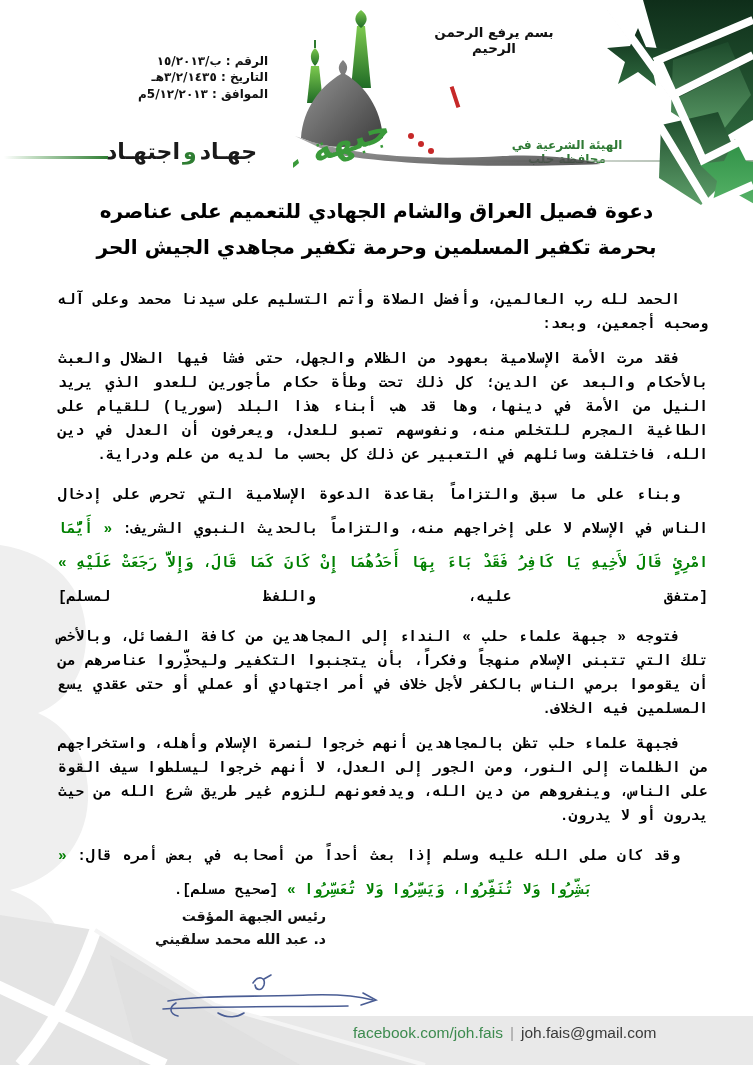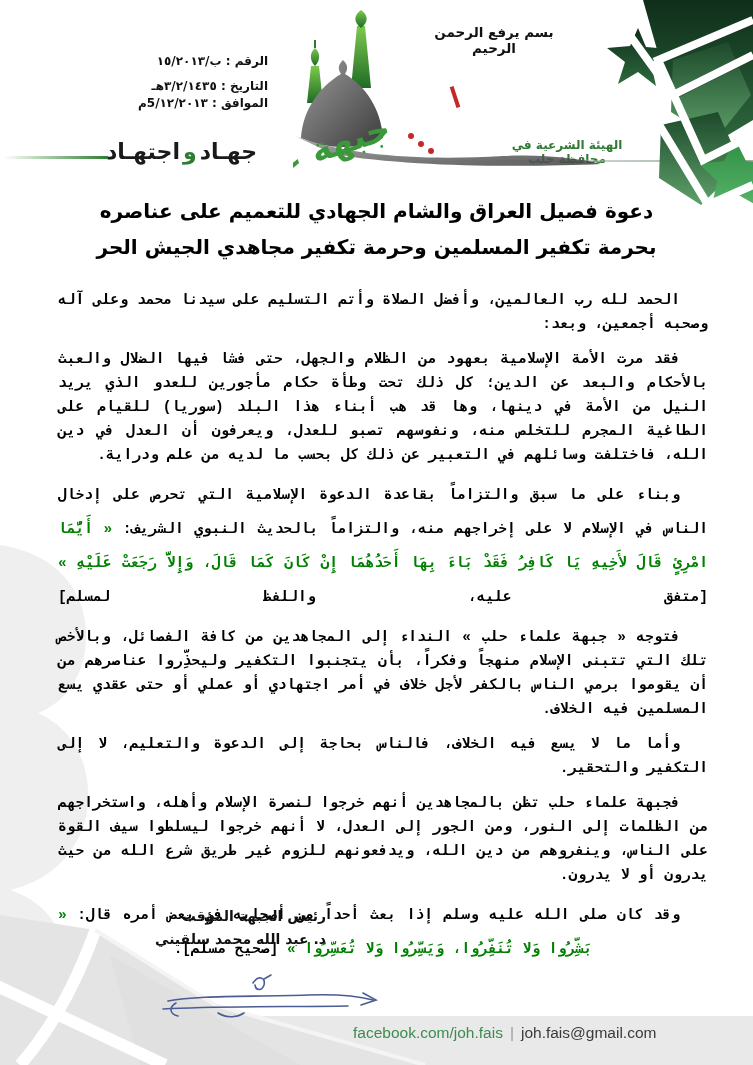--- a/index.html
+++ b/index.html
@@ -8,21 +8,21 @@
     position:relative; background:#ffffff; overflow:hidden;
     font-family:"DejaVu Sans", sans-serif; direction:rtl;
   }
   .abs { position:absolute; }
 
   
   .bismillah { top:24px; left:424px; width:140px; text-align:center;
     font-size:13.5px; font-weight:bold; color:#111; }
   .meta-block { top:54px; left:128px; width:140px; text-align:right;
     font-size:12px; font-weight:bold; color:#111; }
-  .meta-block .m1 { margin-bottom:11px; }
+  .meta-block .m1 { margin-bottom:2px; }
   .meta-block .m2 { margin-bottom:3px; }
   .brand { top:139px; left:106px; font-size:22px; font-weight:bold;
     color:#1a1a1a; letter-spacing:1px; white-space:nowrap; }
   .brand .wav { color:#2e7d32; padding:0 3px; }
   .brand-line { top:156px; left:4px; width:104px; height:3px;
     background:linear-gradient(to left, #2e7d32, #bcd9bc 70%, rgba(255,255,255,0)); }
   .org-name { top:138px; left:492px; width:150px; font-size:12px;
     font-weight:bold; color:#2f7a35; text-align:center; }
   .org-line { top:160px; left:408px; width:345px; height:2px;
     background:linear-gradient(to left, #9fae9f, rgba(255,255,255,0)); }
@@ -158,21 +158,20 @@
 <div class="abs doc-title">
   <div>دعوة فصيل العراق والشام الجهادي للتعميم على عناصره</div>
   <div>بحرمة تكفير المسلمين وحرمة تكفير مجاهدي الجيش الحر</div>
 </div>
 
 <div class="abs doc-body">
     <p><span class="run-n">الحمد لله رب العالمين، وأفضل الصلاة وأتم التسليم على سيدنا محمد وعلى آله وصحبه أجمعين، وبعد:</span></p>
     <p><span class="run-n">فقد مرت الأمة الإسلامية بعهود من الظلام والجهل، حتى فشا فيها الضلال والعبث بالأحكام والبعد عن الدين؛ كل ذلك تحت وطأة حكام مأجورين للعدو الذي يريد النيل من الأمة في دينها، وها قد هب أبناء هذا البلد (سوريا) للقيام على الطاغية المجرم للتخلص منه، ونفوسهم تصبو للعدل، ويعرفون أن العدل في دين الله، فاختلفت وسائلهم في التعبير عن ذلك كل بحسب ما لديه من علم ودراية.</span></p>
     <p class="wide last-justify"><span class="run-n">وبناء على ما سبق والتزاماً بقاعدة الدعوة الإسلامية التي تحرص على إدخال الناس في الإسلام لا على إخراجهم منه، والتزاماً بالحديث النبوي الشريف: </span><span class="run-g">« أَيُّمَا امْرِئٍ قَالَ لأَخِيهِ يَا كَافِرُ فَقَدْ بَاءَ بِهَا أَحَدُهُمَا إِنْ كَانَ كَمَا قَالَ، وَإِلاَّ رَجَعَتْ عَلَيْهِ »</span><span class="run-n"> [متفق عليه، واللفظ لمسلم]</span></p>
     <p><span class="run-n">فتوجه « </span><span class="run-b">جبهة علماء حلب</span><span class="run-n"> » النداء إلى المجاهدين من كافة الفصائل، وبالأخص تلك التي تتبنى الإسلام منهجاً وفكراً، بأن يتجنبوا التكفير وليحذِّروا عناصرهم من أن يقوموا برمي الناس بالكفر لأجل خلاف في أمر اجتهادي أو عملي أو حتى عقدي يسع المسلمين فيه الخلاف.</span></p>
-    <p><span class="run-n">وأما ما لا يسع فيه الخلاف، فالناس بحاجة إلى الدعوة والتعليم، لا إلى التكفير والتحقير.</span></p>
     <p><span class="run-n">فجبهة علماء حلب تظن بالمجاهدين أنهم خرجوا لنصرة الإسلام وأهله، واستخراجهم من الظلمات إلى النور، ومن الجور إلى العدل، لا أنهم خرجوا ليسلطوا سيف القوة على الناس، وينفروهم من دين الله، ويدفعونهم للزوم غير طريق شرع الله من حيث يدرون أو لا يدرون.</span></p>
     <p class="wide last-center"><span class="run-n">وقد كان صلى الله عليه وسلم إذا بعث أحداً من أصحابه في بعض أمره قال: </span><span class="run-g">« بَشِّرُوا وَلا تُنَفِّرُوا، وَيَسِّرُوا وَلا تُعَسِّرُوا »</span><span class="run-n"> [صحيح مسلم].</span></p>
   </div>
 
 <div class="abs sig-block">
   <div>رئيس الجبهة المؤقت</div>
   <div>د. عبد الله محمد سلقيني</div>
 </div>
 
 <svg class="abs sig-scrawl" width="240" height="48" viewBox="0 0 240 48">

